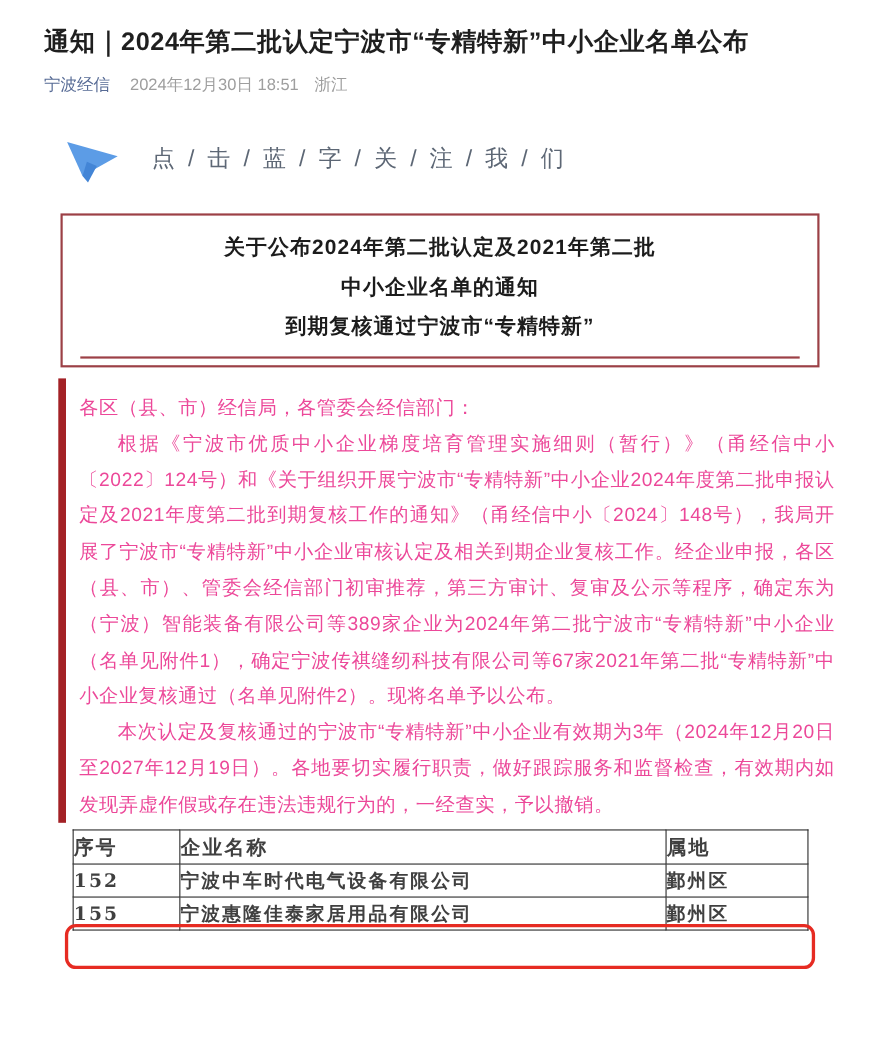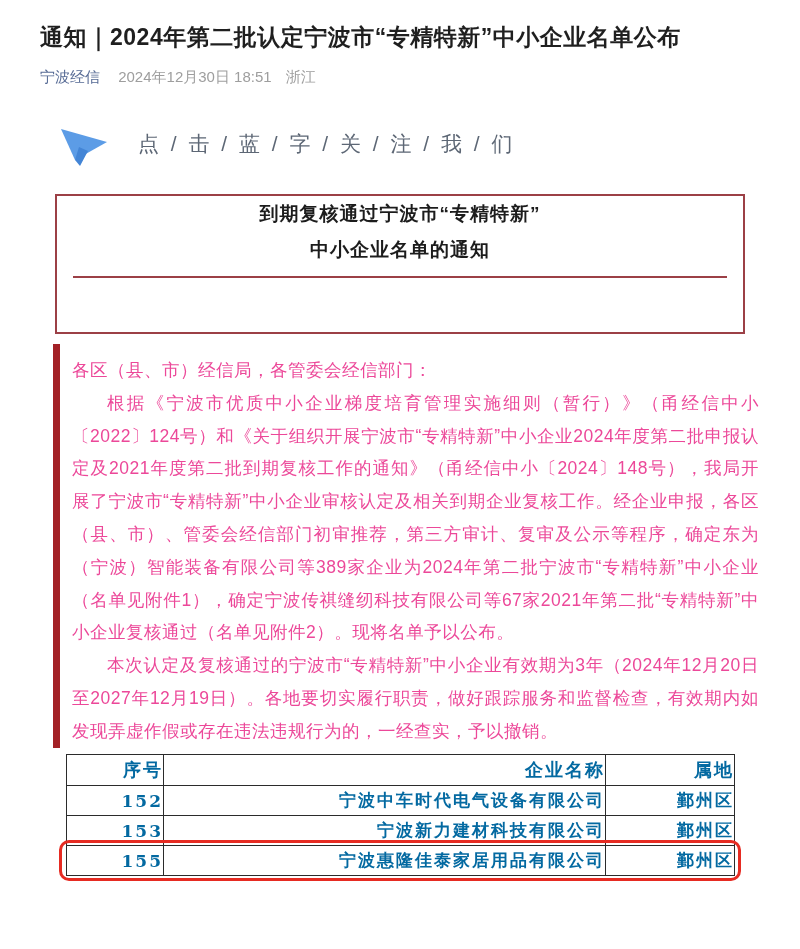--- a/index.html
+++ b/index.html
@@ -41,22 +41,22 @@
     text-align:justify; letter-spacing:0.5px;
   }
   .body-block p.indent { text-indent:2em; }
 
   .table-wrap { position:absolute; left:66px; top:754px; width:668px; }
   table.company-table {
     width:668px; border-collapse:collapse; table-layout:fixed;
     font-family:"DejaVu Serif","Liberation Serif",serif;
   }
   .company-table th, .company-table td {
-    border:1.5px solid #2b2b2b; text-align:right; vertical-align:middle;
-    font-size:17px; color:#0369a1; letter-spacing:2px; background:#fff;
+    border:1.5px solid #2b2b2b; text-align:left; vertical-align:middle;
+    font-size:17px; color:#404040; letter-spacing:2px; background:#fff;
   }
   .company-table th { height:31px; font-weight:700; font-size:18px; }
   .company-table td { height:30px; font-weight:700; }
   .col-seq { width:97px; } .col-name { width:442px; } .col-area { width:129px; }
 
   .row-highlight {
     position:absolute; left:59px; top:840px; width:682px; height:41px;
     border:3px solid #e62b22; border-radius:10px; pointer-events:none;
   }
 </style>
@@ -75,22 +75,23 @@
 
   <div class="follow-banner">
     <svg class="plane-icon" viewBox="0 0 52 46" xmlns="http://www.w3.org/2000/svg">
       <polygon points="3,8 49,21 17,39" fill="#5c9ce6"></polygon>
       <polygon points="17,39 21,26 30,30 22,45" fill="#4385d6"></polygon>
     </svg>
     <span class="follow-text">点 / 击 / 蓝 / 字 / 关 / 注 / 我 / 们</span>
   </div>
 
   <div class="notice-box">
+    <div class="nline pad">关于公布2024年第二批认定及2021年第二批</div>
+    <div class="nline">中小企业名单的通知</div>
     <div class="nline">到期复核通过宁波市“专精特新”</div>
-    <div class="nline">中小企业名单的通知</div>
     <hr class="notice-rule">
   </div>
 
   <div class="body-block">
     <p>各区（县、市）经信局，各管委会经信部门：</p>
     <p class="indent">根据《宁波市优质中小企业梯度培育管理实施细则（暂行）》（甬经信中小〔2022〕124号）和《关于组织开展宁波市“专精特新”中小企业2024年度第二批申报认定及2021年度第二批到期复核工作的通知》（甬经信中小〔2024〕148号），我局开展了宁波市“专精特新”中小企业审核认定及相关到期企业复核工作。经企业申报，各区（县、市）、管委会经信部门初审推荐，第三方审计、复审及公示等程序，确定东为（宁波）智能装备有限公司等389家企业为2024年第二批宁波市“专精特新”中小企业（名单见附件1），确定宁波传祺缝纫科技有限公司等67家2021年第二批“专精特新”中小企业复核通过（名单见附件2）。现将名单予以公布。</p>
     <p class="indent">本次认定及复核通过的宁波市“专精特新”中小企业有效期为3年（2024年12月20日至2027年12月19日）。各地要切实履行职责，做好跟踪服务和监督检查，有效期内如发现弄虚作假或存在违法违规行为的，一经查实，予以撤销。</p>
   </div>
 
   <div class="table-wrap">
@@ -107,25 +108,20 @@
           <th>属地</th>
         </tr>
       </thead>
       <tbody>
         <tr>
           <td>152</td>
           <td>宁波中车时代电气设备有限公司</td>
           <td>鄞州区</td>
         </tr>
         <tr>
-          <td>153</td>
-          <td>宁波新力建材科技有限公司</td>
-          <td>鄞州区</td>
-        </tr>
-        <tr>
           <td>155</td>
           <td>宁波惠隆佳泰家居用品有限公司</td>
           <td>鄞州区</td>
         </tr>
       </tbody>
     </table>
   </div>
 
   <div class="row-highlight"></div>
 

